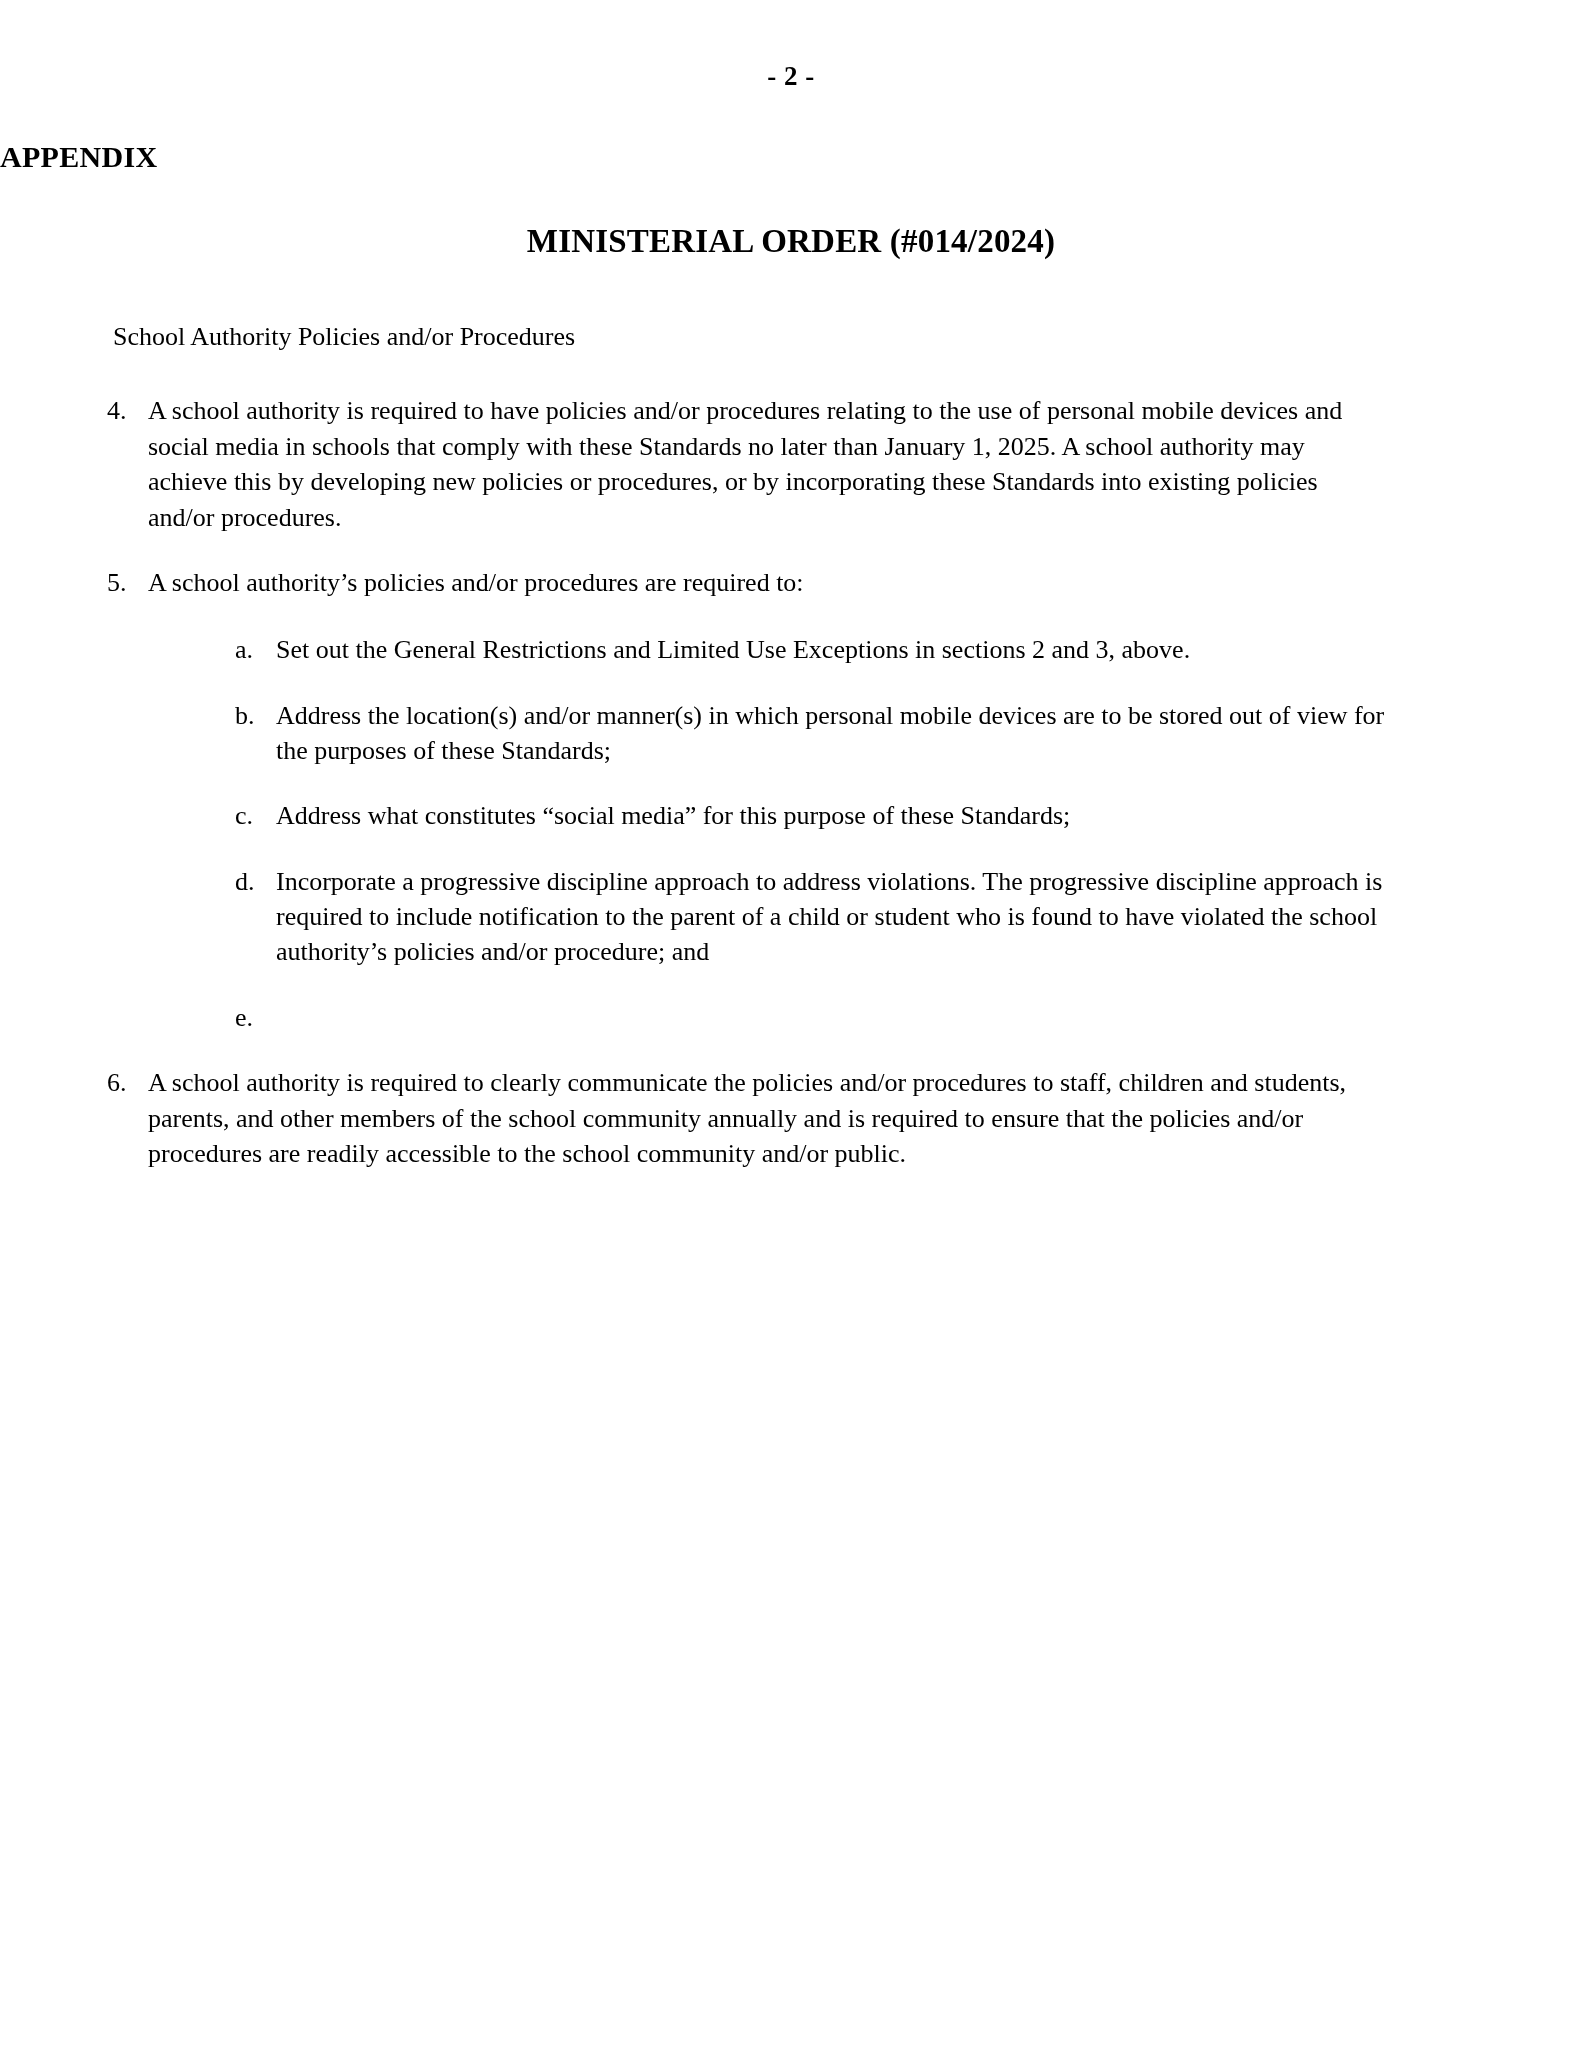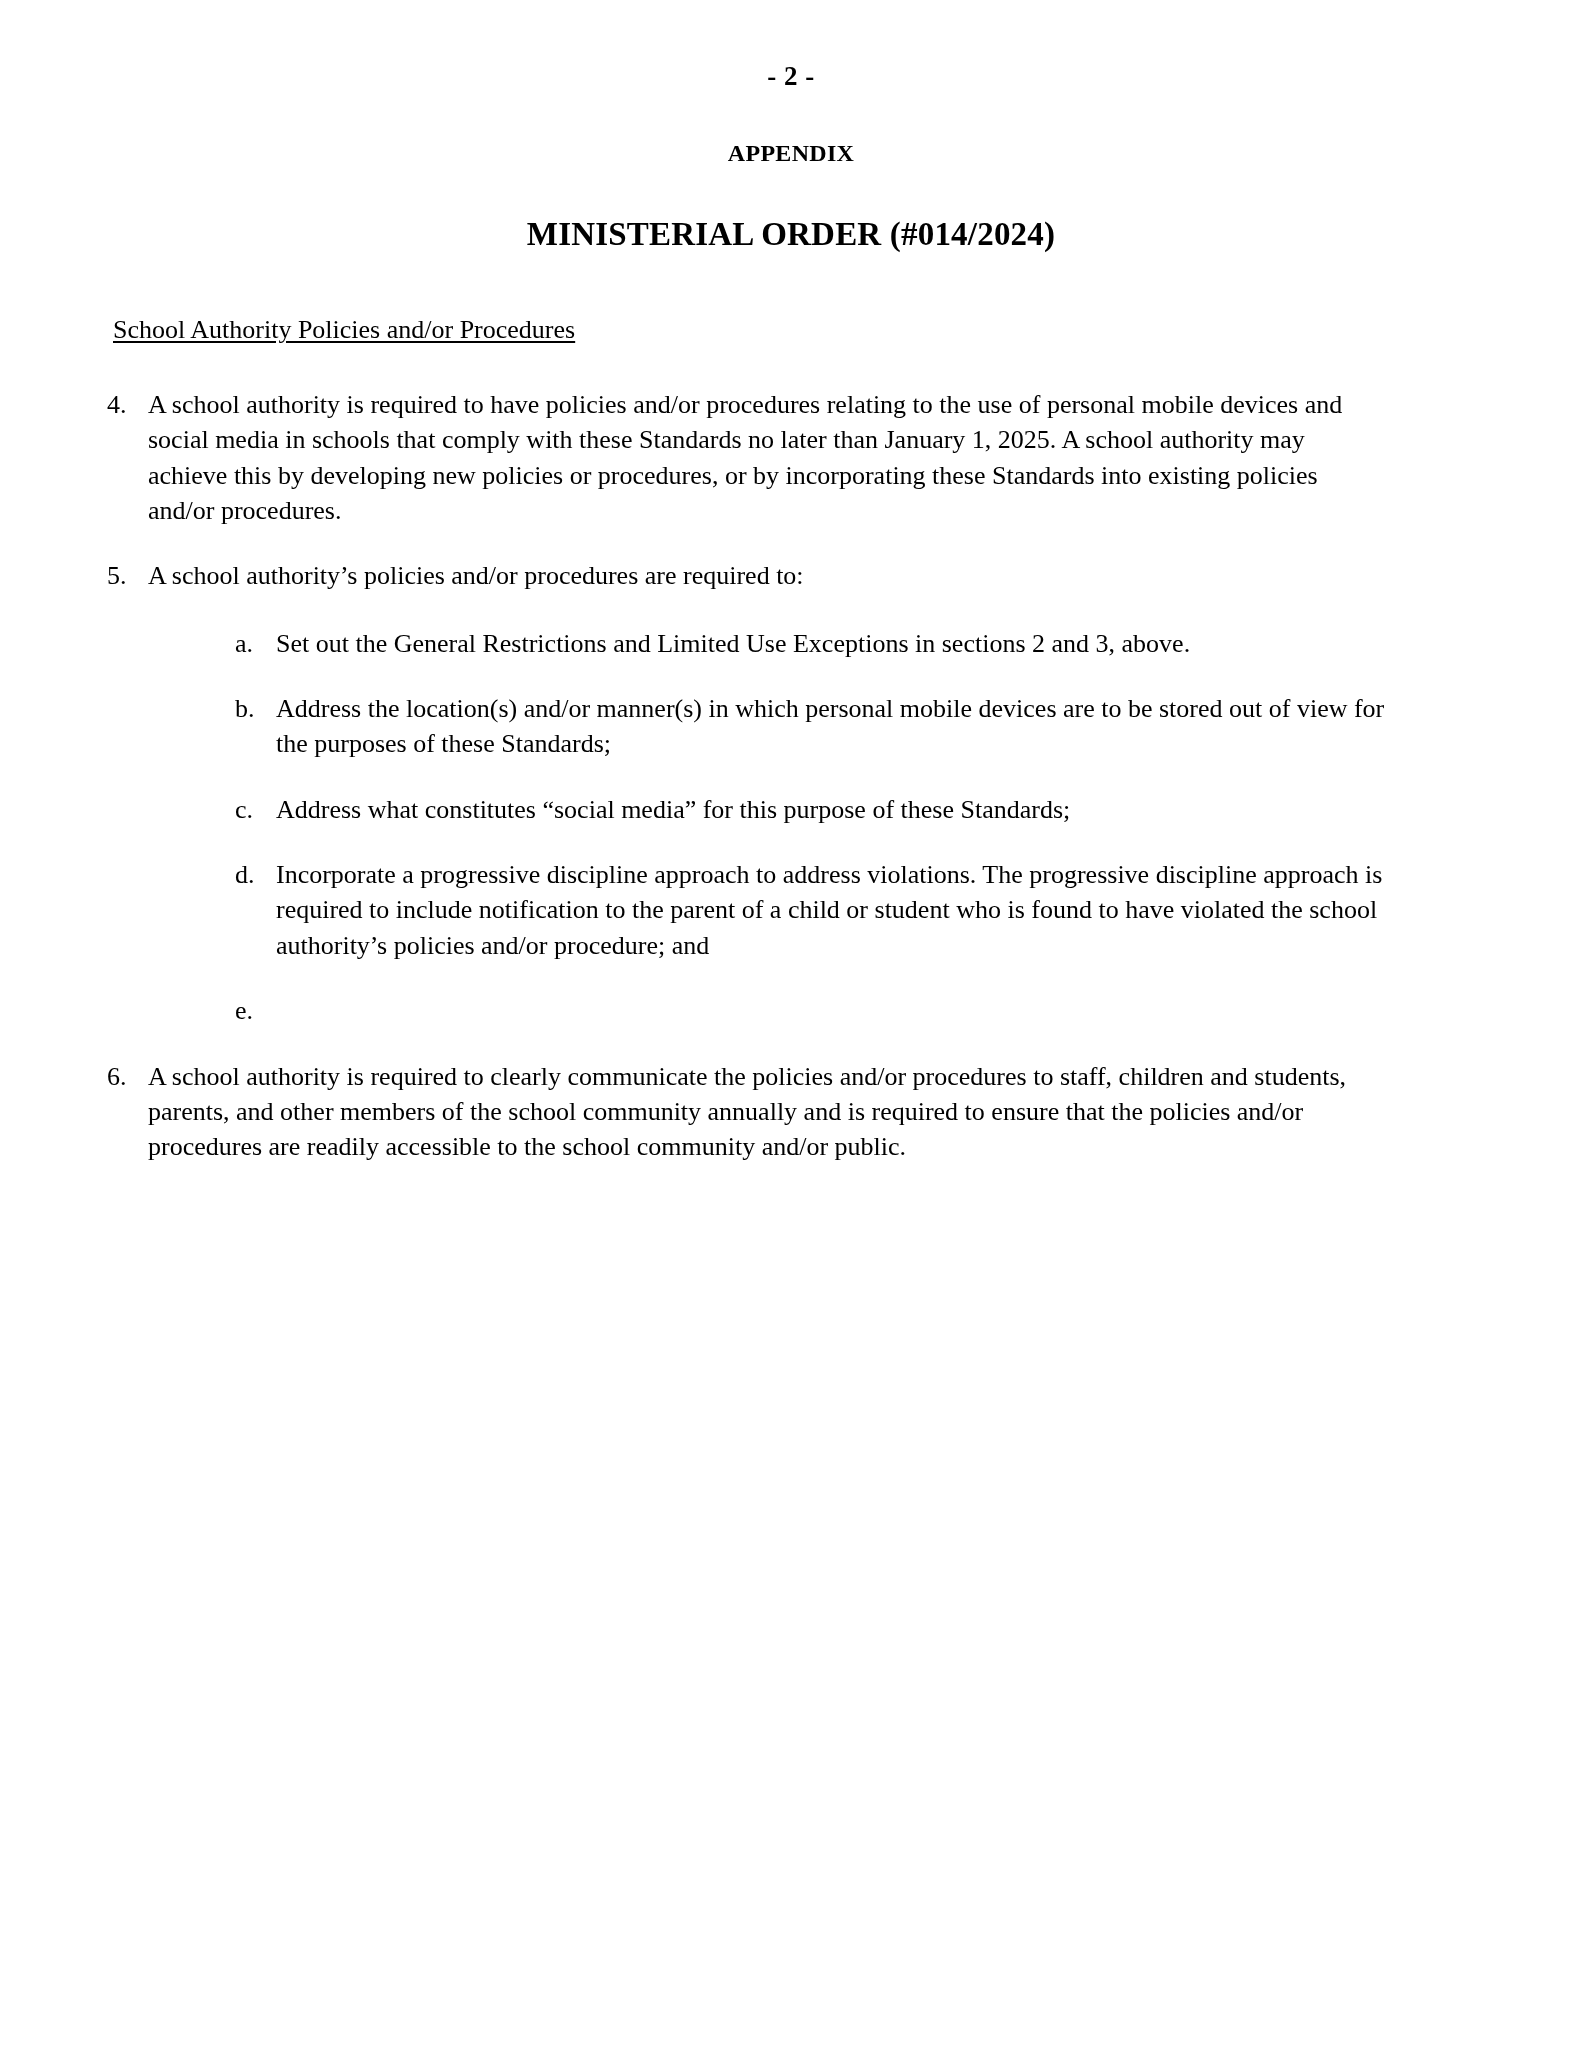--- a/index.html
+++ b/index.html
@@ -32,22 +32,22 @@
     text-align: center;
     font-size: 27px;
     font-weight: bold;
     letter-spacing: 0.5px;
     margin-top: 62px;
     line-height: 1.1;
   }
 
   
   .doc-title {
-    text-align: center;
-    font-size: 24px;
+    text-align: left;
+    font-size: 30px;
     font-weight: bold;
     letter-spacing: 0.3px;
     margin-top: 48px;
     line-height: 1.1;
   }
   .doc-subtitle {
     text-align: center;
     font-size: 33px;
     font-weight: bold;
     letter-spacing: 0.2px;
@@ -56,21 +56,20 @@
   }
 
   
   .section-heading {
     margin-top: 62px;
     margin-left: 113px;
     font-size: 26px;
     line-height: 1.25;
   }
   .section-heading span.u {
-    text-decoration: underline;
     text-underline-offset: 3px;
   }
 
   
   .num-list {
     margin-top: 40px;
   }
   .num-item {
     display: flex;
     align-items: flex-start;

